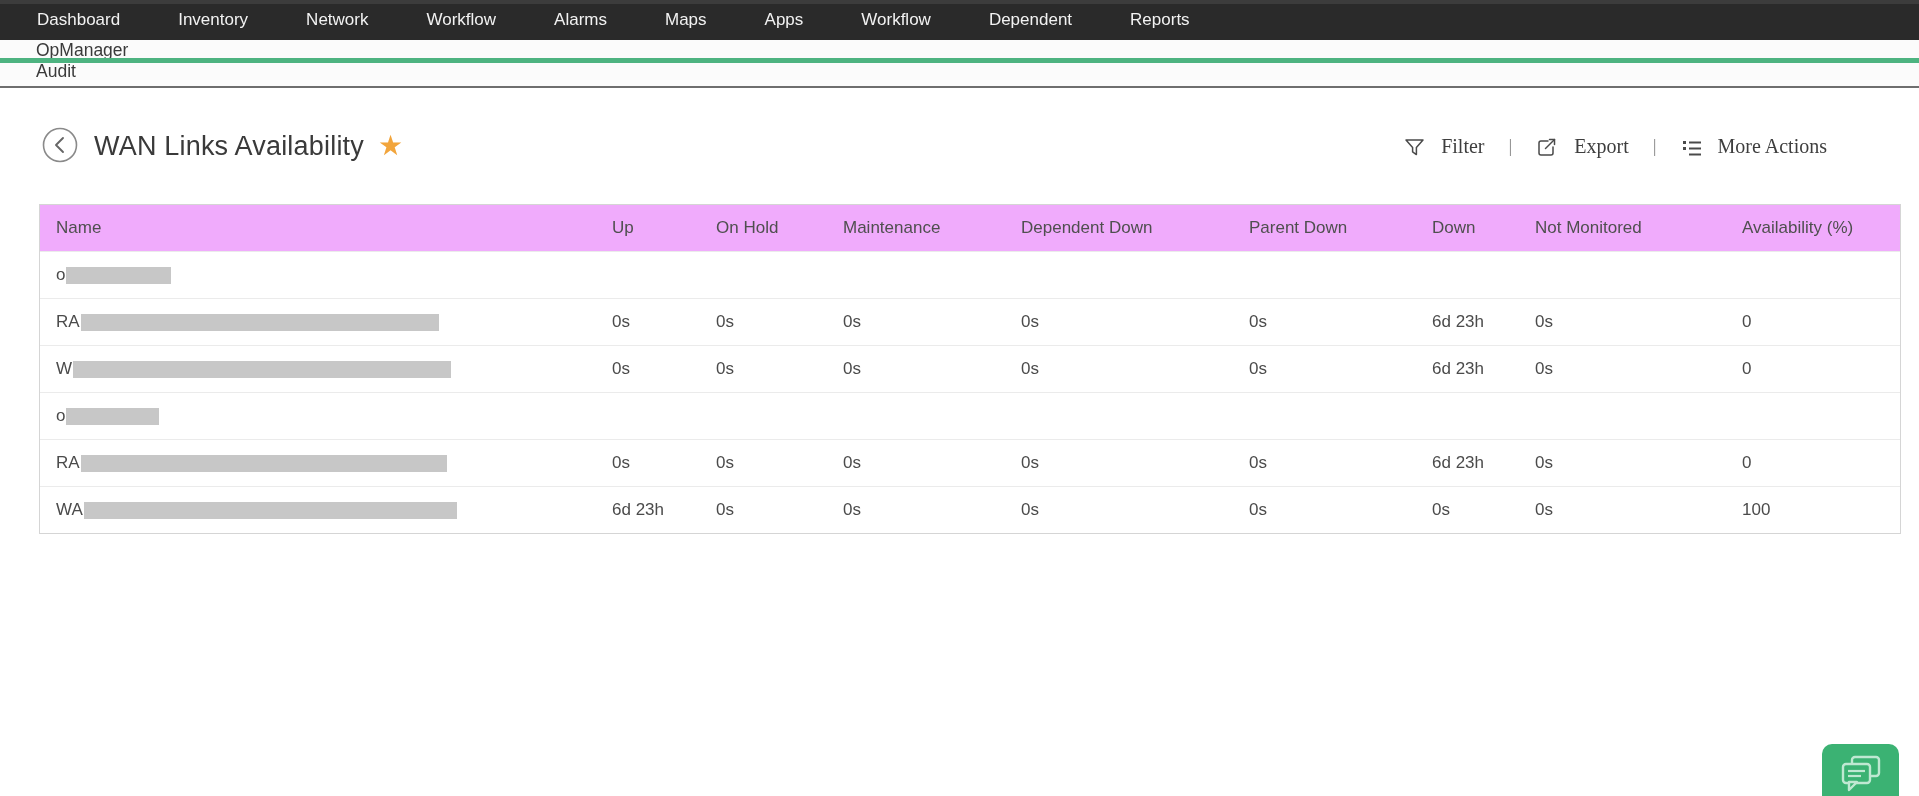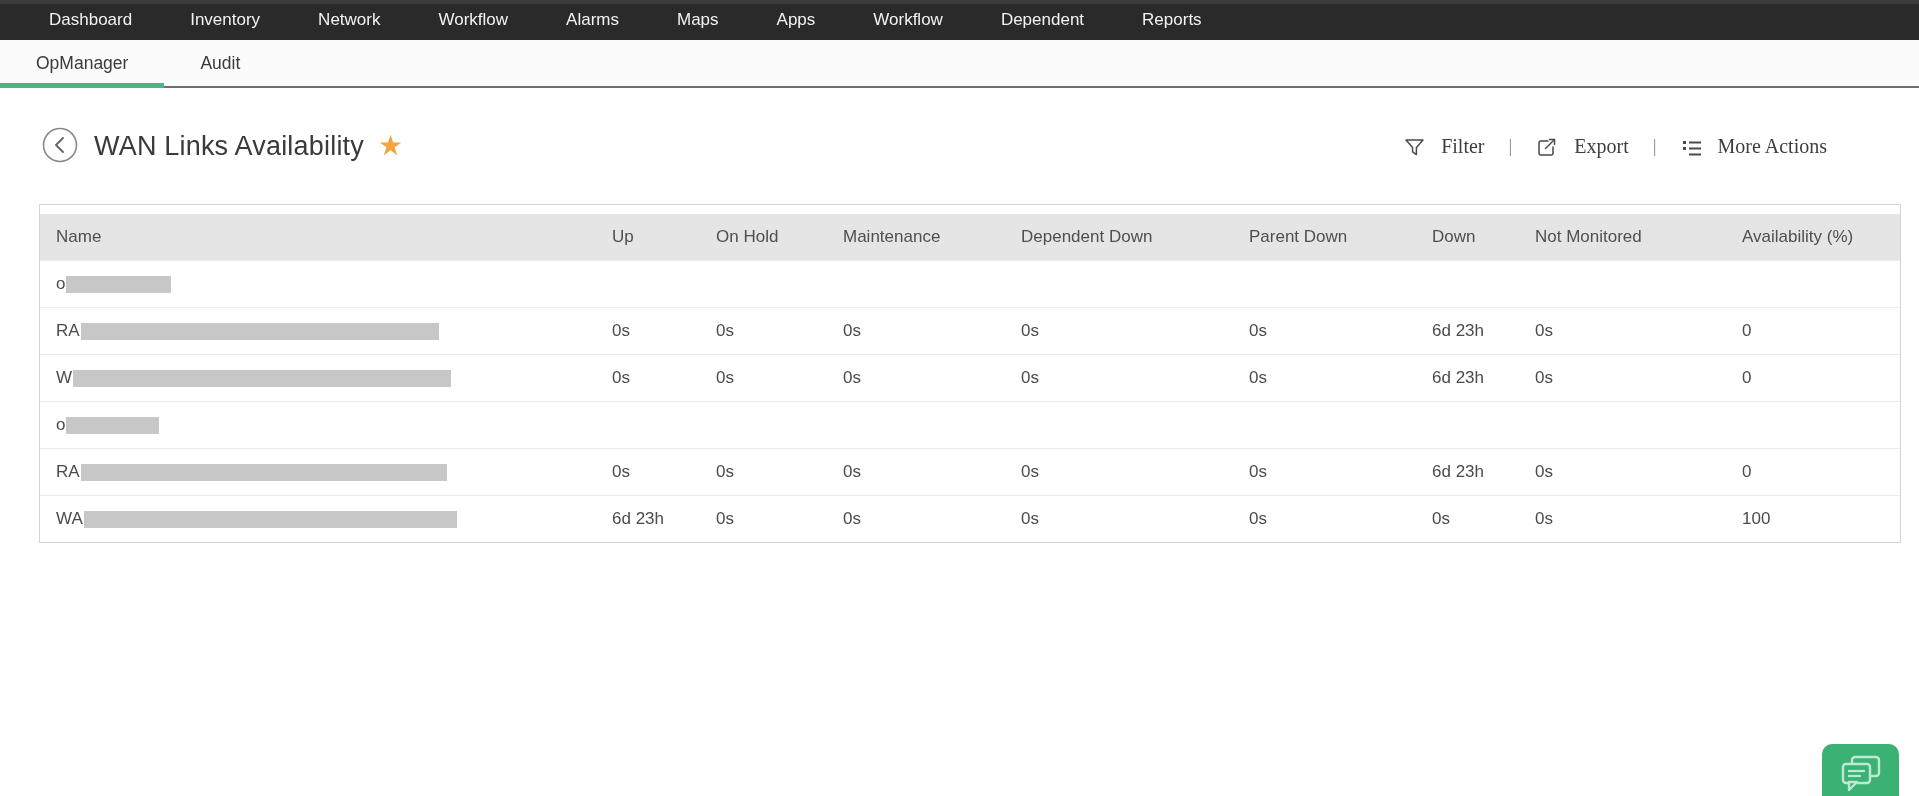--- a/index.html
+++ b/index.html
@@ -3,30 +3,30 @@
 <meta charset="utf-8">
 <style>
   html,body{margin:0;padding:0;}
   body{
     width:1919px;height:796px;overflow:hidden;background:#ffffff;
     font-family:"Liberation Sans",sans-serif;position:relative;
   }
   
   .topnav{
     height:40px;background:linear-gradient(#3c3c3c 0,#3c3c3c 4px,#2a2a2a 4px);
-    display:flex;align-items:center;padding-left:20px;
+    display:flex;align-items:center;padding-left:8px;
   }
   .nav-item{
     color:#f2f2f2;font-size:17px;padding:0 29px;line-height:40px;cursor:pointer;
     white-space:nowrap;
   }
   
   .tabstrip{
     height:46px;background:#fbfbfb;border-bottom:2px solid #6e6e6e;
-    display:flex;align-items:stretch;
+    display:flex;align-items:stretch;flex-direction:column;
   }
   .tab{
     padding:0 36px;font-size:17.5px;color:#3a3a3a;display:flex;align-items:center;
     position:relative;cursor:pointer;
   }
   .tab.active::after{
     content:"";position:absolute;left:0;right:0;bottom:-2px;height:5px;
     background:var(--accent-green,#4DB380);
   }
   
@@ -54,21 +54,21 @@
   
   .table{
     margin:40px 0 0 39px;width:1862px;border:1px solid #d5d5d5;box-sizing:border-box;
     font-size:17px;color:#4b4b4b;
   }
   .trow{
     display:grid;
     grid-template-columns:556px 104px 127px 178px 228px 183px 103px 207px 1fr;
     height:46px;align-items:center;
   }
-  .thead{background:#e5e5e5;color:#4f4f4f;margin-top:9px;}
+  .thead{background:#f0abfc;color:#4f4f4f;}
   .tbody .trow{border-top:1px solid #ebebeb;background:#fff;}
   .cell{padding-left:16px;overflow:hidden;white-space:nowrap;}
   .name-cell{display:flex;align-items:center;}
   .name-prefix{color:#4b4b4b;}
   .redaction-bar{
     height:17px;background:var(--redaction-gray,#C7C7C7);margin-left:1px;
     flex:0 0 auto;
   }
   
   .chat-fab{

